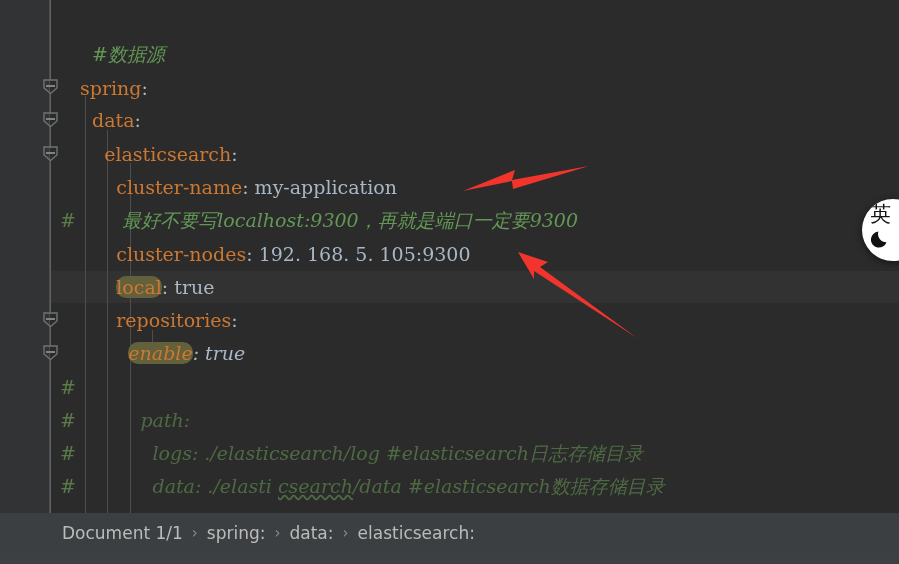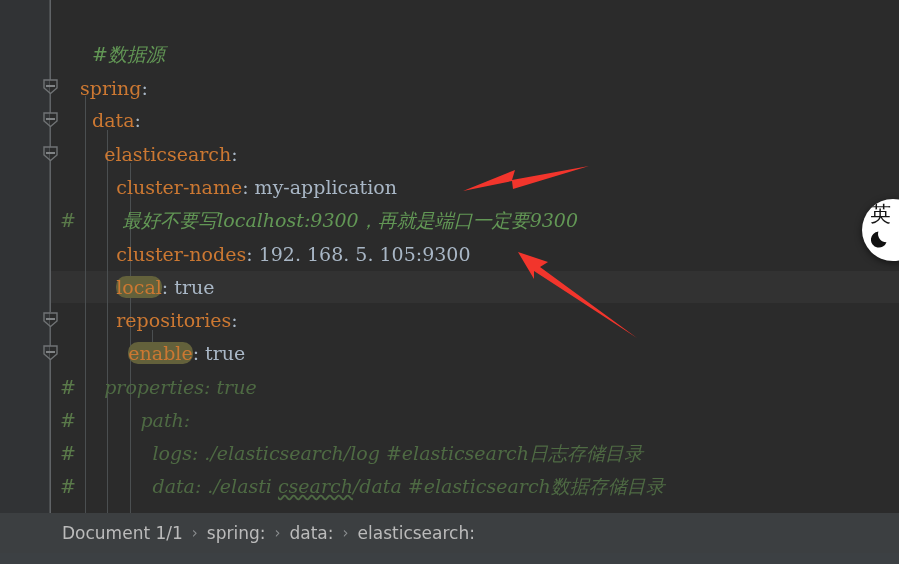--- a/index.html
+++ b/index.html
@@ -256,22 +256,22 @@
     <div id="code-lines">
         <div class="code-line" style="top: 38px; left: 0px; width: 899px;"><span style="position: absolute; left: 80px;"><span class="tok c">  #数据源</span></span></div>
         <div class="code-line" style="top: 72px; left: 0px; width: 899px;"><span style="position: absolute; left: 80px;"><span class="tok k">spring</span><span class="tok p">:</span></span></div>
         <div class="code-line" style="top: 104px; left: 0px; width: 899px;"><span style="position: absolute; left: 80px;"><span class="tok k">  data</span><span class="tok p">:</span></span></div>
         <div class="code-line" style="top: 138px; left: 0px; width: 899px;"><span style="position: absolute; left: 80px;"><span class="tok k">    elasticsearch</span><span class="tok p">:</span></span></div>
         <div class="code-line" style="top: 171px; left: 0px; width: 899px;"><span style="position: absolute; left: 80px;"><span class="tok k">      cluster-name</span><span class="tok p">: </span><span class="tok v">my-application</span></span></div>
         <div class="code-line" style="top: 204px; left: 0px; width: 899px;"><span class="hash" style="position: absolute; left: 60px;">#</span><span style="position: absolute; left: 80px;"><span class="tok c">       最好不要写localhost:9300，再就是端口一定要9300</span></span></div>
         <div class="code-line" style="top: 238px; left: 0px; width: 899px; padding-left: 7px;"><span style="position: absolute; left: 80px;"><span class="tok k">      cluster-nodes</span><span class="tok p">: </span><span class="tok v">192. 168. 5. 105:9300</span></span></div>
         <div class="code-line" style="top: 271px; left: 0px; width: 899px;"><span style="position: absolute; left: 80px;"><span class="tok p">      </span><span class="tok k hl">local</span><span class="tok p">: </span><span class="tok v">true</span></span></div>
         <div class="code-line" style="top: 304px; left: 0px; width: 899px;"><span style="position: absolute; left: 80px;"><span class="tok k">      repositories</span><span class="tok p">:</span></span></div>
-        <div class="code-line" style="top: 337px; left: 0px; width: 899px;"><span style="position: absolute; left: 80px;"><span class="tok p">        </span><span class="tok k hl">enable</span><span class="tok p">: </span><span class="tok v">true</span></span></div>
-        <div class="code-line" style="top: 371px; left: 0px; width: 899px;"><span class="hash" style="position: absolute; left: 60px;">#</span><span style="position: absolute; left: 80px;"><span class="tok cdim">    properties: true</span></span></div>
+        <div class="code-line" style="top: 337px; left: 0px; width: 899px; font-style: italic;"><span style="position: absolute; left: 80px;"><span class="tok p">        </span><span class="tok k hl">enable</span><span class="tok p">: </span><span class="tok v">true</span></span></div>
+        <div class="code-line" style="top: 371px; left: 0px; width: 899px;"><span class="hash" style="position: absolute; left: 60px;">#</span></div>
         <div class="code-line" style="top: 404px; left: 0px; width: 899px;"><span class="hash" style="position: absolute; left: 60px;">#</span><span style="position: absolute; left: 80px;"><span class="tok cdim">          path:</span></span></div>
         <div class="code-line" style="top: 437px; left: 0px; width: 899px;"><span class="hash" style="position: absolute; left: 60px;">#</span><span style="position: absolute; left: 80px;"><span class="tok cdim">            logs: ./elasticsearch/log #elasticsearch日志存储目录</span></span></div>
         <div class="code-line" style="top: 470px; left: 0px; width: 899px;"><span class="hash" style="position: absolute; left: 60px;">#</span><span style="position: absolute; left: 80px;"><span class="tok cdim">            data: ./elasti </span><span class="tok cdim squiggle">csearch</span><span class="tok cdim">/data #elasticsearch数据存储目录</span></span></div>
       </div>
 
     <svg class="arrows" viewBox="0 0 899 513" width="899" height="513">
 
       <polygon points="463,191 515,170 512,180 589,166 513,189 512,181" fill="#f2352c"></polygon>
 
       <polygon points="518,252 548,262 540,267 637,338 534,271 534,279" fill="#f2352c"></polygon>

